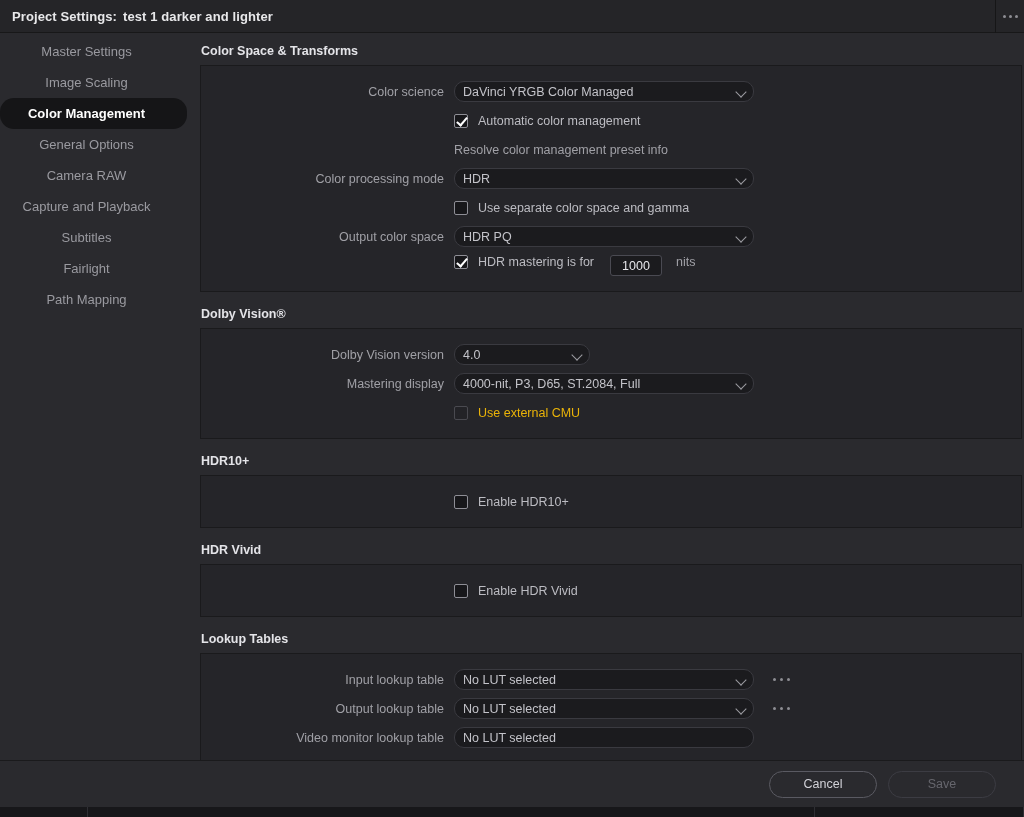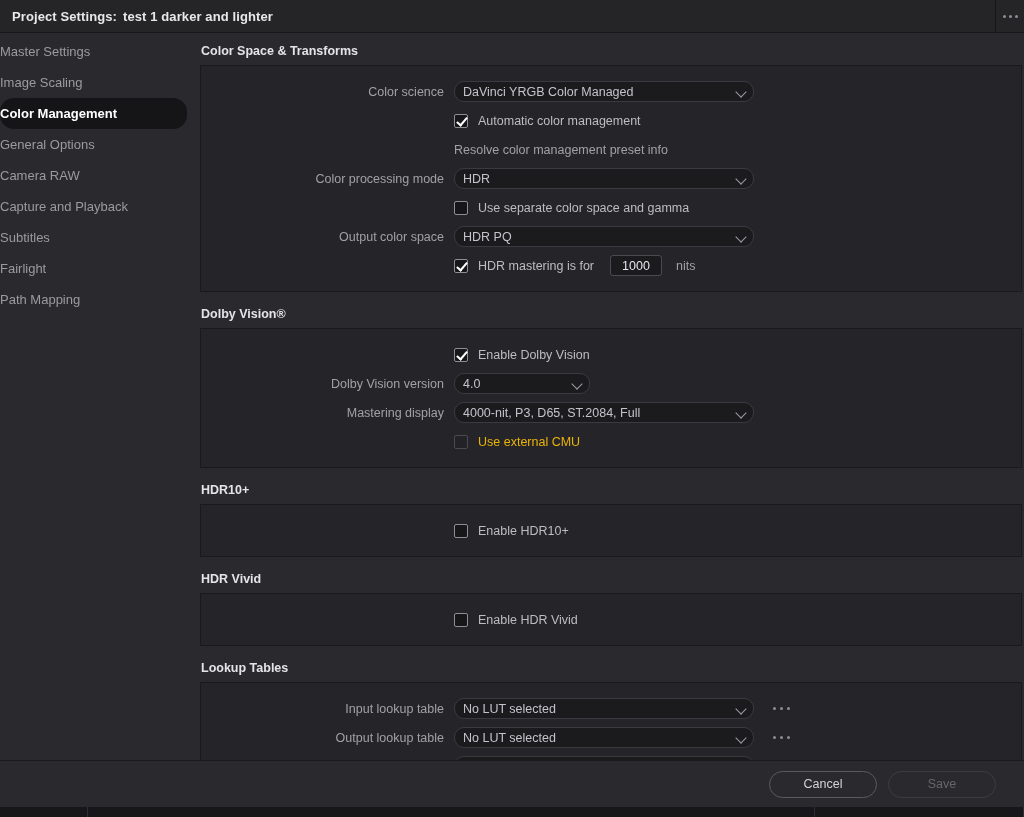--- a/index.html
+++ b/index.html
@@ -73,21 +73,21 @@
   .sidebar {
     flex: 0 0 187px;
     width: 187px;
     background: #2a2a2e;
     padding-top: 3px;
   }
   .nav-item {
     height: 31px;
     display: flex;
     align-items: center;
-    justify-content: flex-start;
+    justify-content: center;
     padding-right: 14px;
     font-size: 13px;
     color: #9a9aa0;
     cursor: default;
   }
   .nav-item.active {
     background: #151517;
     color: #ffffff;
     font-weight: bold;
     border-radius: 14px;
@@ -185,21 +185,21 @@
     border-right: 1.4px solid #9c9ca2;
     border-bottom: 1.4px solid #9c9ca2;
     transform: rotate(45deg);
   }
   .dropdown.wide { width: 300px; }
   .dropdown.narrow { width: 136px; }
 
   
   .check-row {
     display: flex;
-    align-items: center;
+    align-items: flex-start;
   }
   .checkbox {
     width: 14px;
     height: 14px;
     border: 1px solid #8e8e95;
     border-radius: 2px;
     background: #17171a;
     position: relative;
     flex: 0 0 auto;
     cursor: default;
@@ -431,27 +431,20 @@
             <input class="nits-input" type="text" value="1000" style="">
             <span class="nits-unit">nits</span>
           </div>
         </div>
 
       </div>
 
       <div class="section-title tight">Dolby Vision®</div>
       <div class="panel">
 
-        <div class="row">
-          <div class="row-label"></div>
-          <div class="field-area check-row">
-            <span class="checkbox checked"></span>
-            <span class="check-label">Enable Dolby Vision</span>
-          </div>
-        </div>
 
         <div class="row">
           <div class="row-label">Dolby Vision version</div>
           <div class="field-area">
             <div class="dropdown narrow">
               <span class="dd-text">4.0</span>
               <span class="chev"></span>
             </div>
           </div>
         </div>

